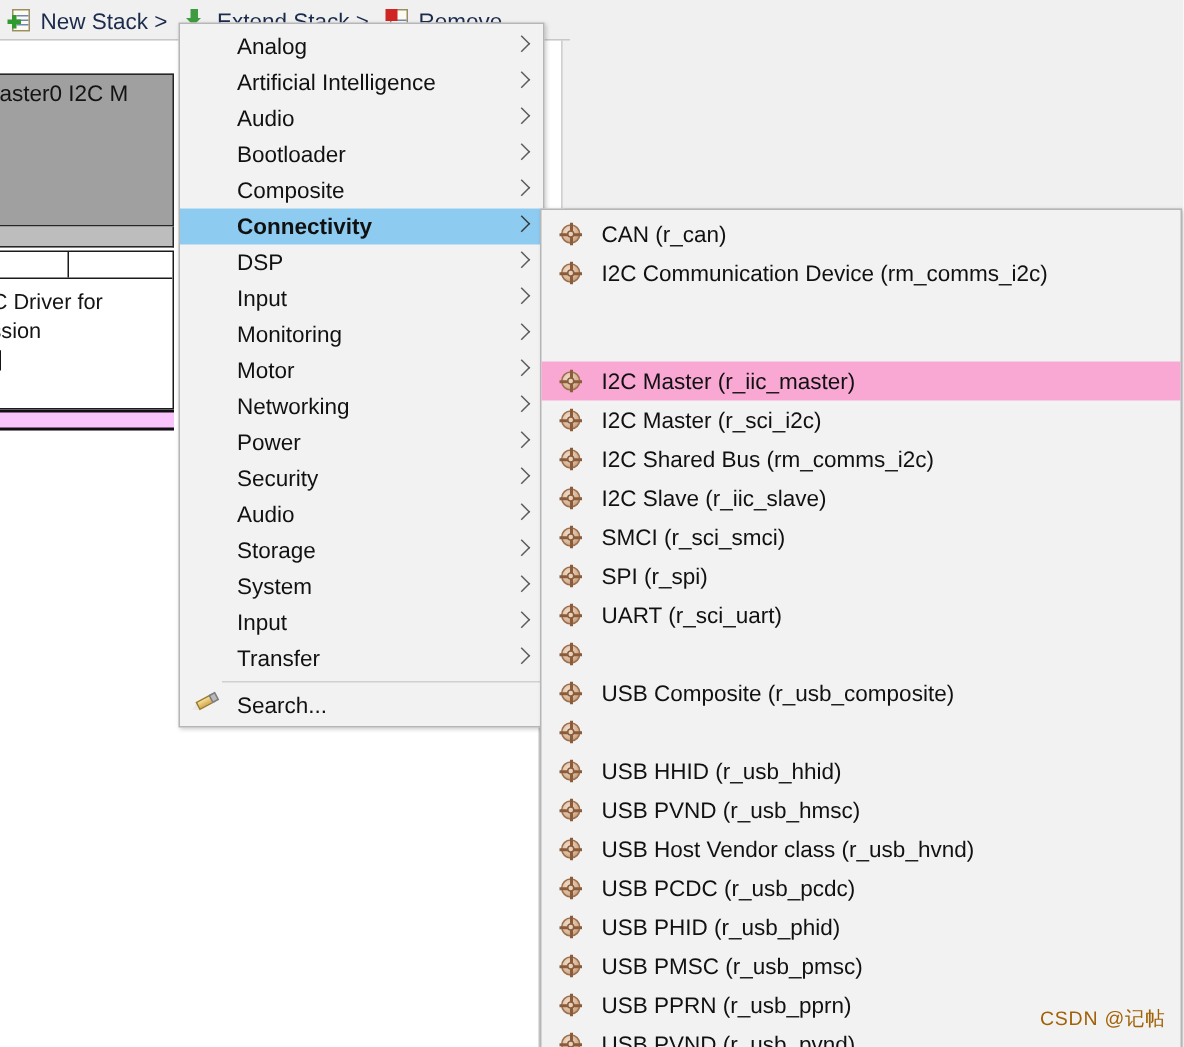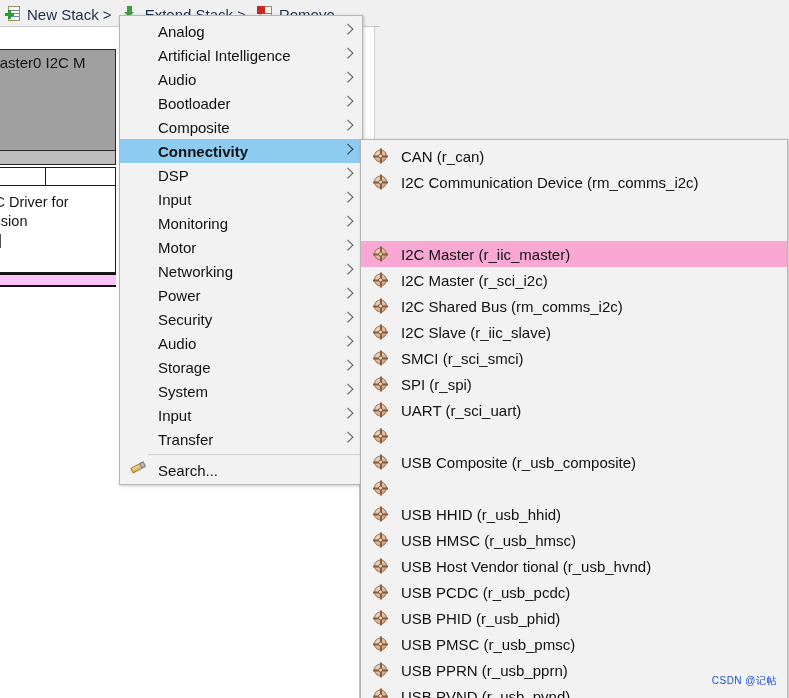--- a/index.html
+++ b/index.html
@@ -369,22 +369,22 @@
     border-radius: 50%;
     background: #e7d2bd;
     border: 1px solid #8a5c3c;
     box-sizing: border-box;
   }
 
   
   .watermark {
     position: absolute;
     right: 12px; bottom: 10px;
-    font-size: 10px;
-    color: #1d4ed8;
+    font-size: 13px;
+    color: #a16207;
     letter-spacing: 0.5px;
     z-index: 40;
     user-select: none;
   }
 </style>
 </head>
 <body>
 
 <div class="app-root">
 
@@ -643,30 +643,30 @@
       </span>
       <span>USB HHID (r_usb_hhid)</span>
     </div>
     <div class="si">
       <span class="ic-module">
         <span class="disc"></span>
           <span class="cross-h"></span>
           <span class="cross-v"></span>
           <span class="dot"></span>
       </span>
-      <span>USB HMSC (r_usb_hmsc)</span>
-    </div>
-    <div class="si">
-      <span class="ic-module">
-        <span class="disc"></span>
-          <span class="cross-h"></span>
-          <span class="cross-v"></span>
-          <span class="dot"></span>
-      </span>
-      <span>USB Host Vendor tional (r_usb_hvnd)</span>
+      <span>USB PVND (r_usb_hmsc)</span>
+    </div>
+    <div class="si">
+      <span class="ic-module">
+        <span class="disc"></span>
+          <span class="cross-h"></span>
+          <span class="cross-v"></span>
+          <span class="dot"></span>
+      </span>
+      <span>USB Host Vendor class (r_usb_hvnd)</span>
     </div>
     <div class="si">
       <span class="ic-module">
         <span class="disc"></span>
           <span class="cross-h"></span>
           <span class="cross-v"></span>
           <span class="dot"></span>
       </span>
       <span>USB PCDC (r_usb_pcdc)</span>
     </div>

